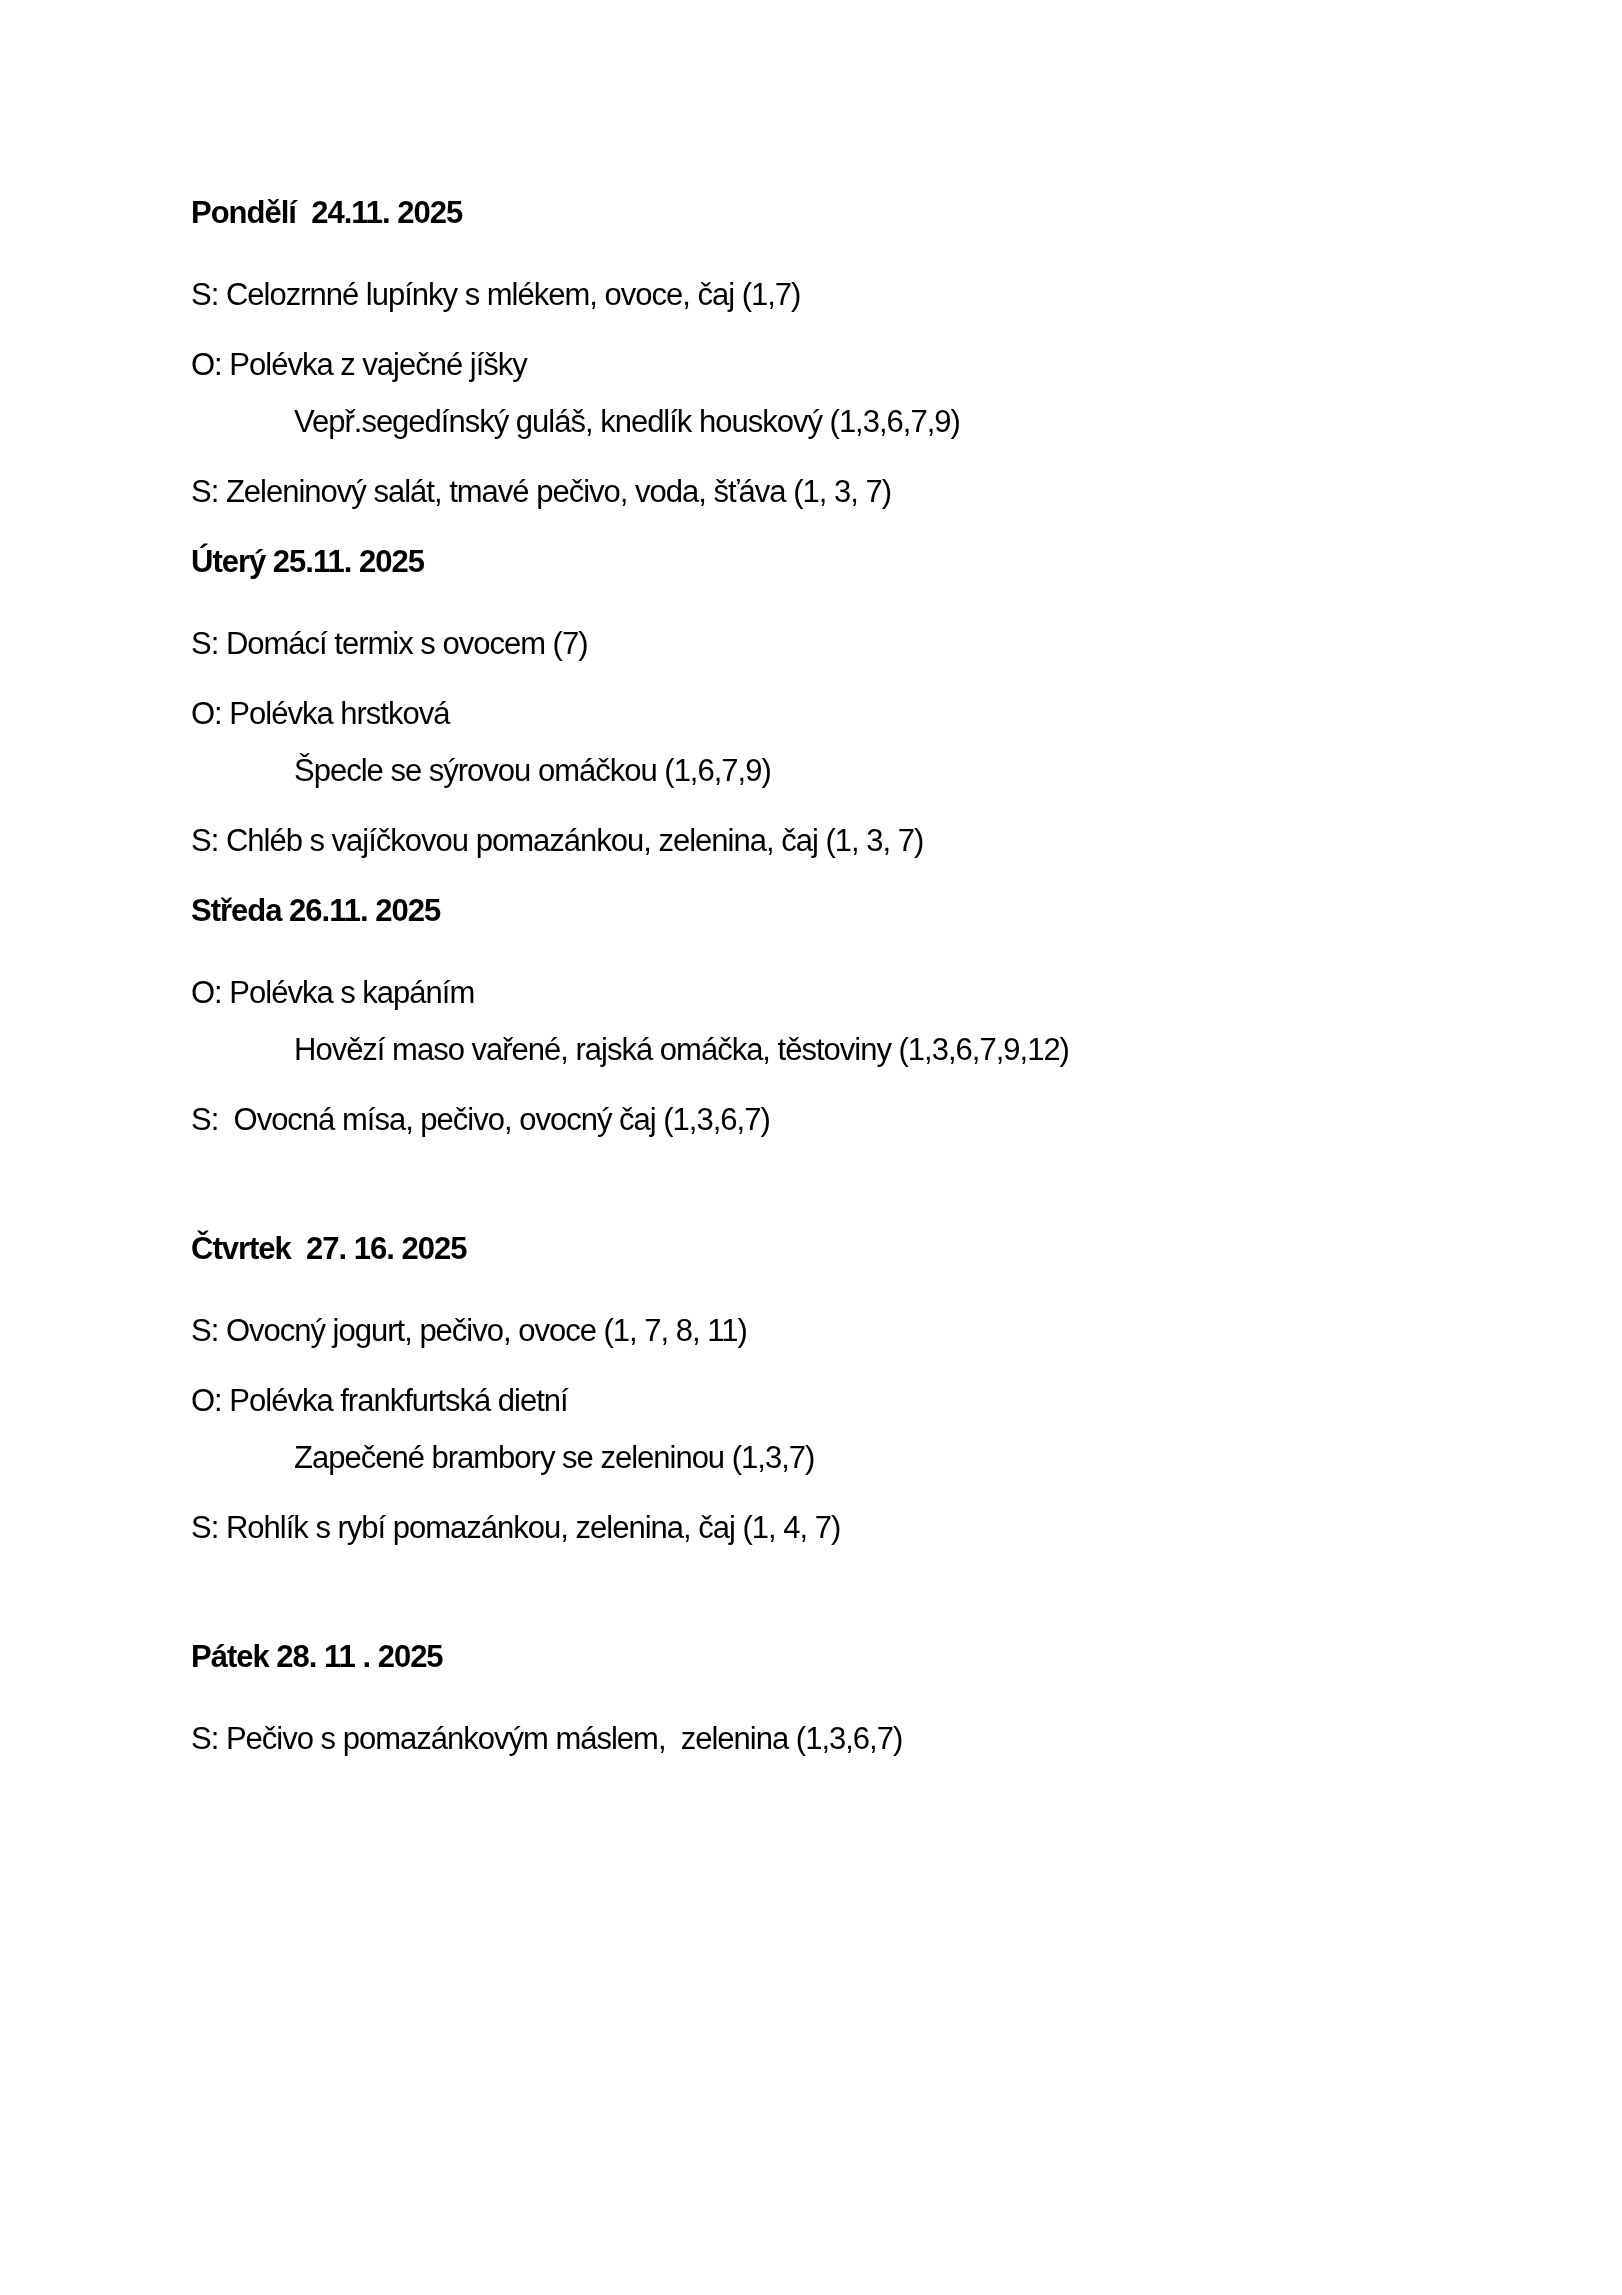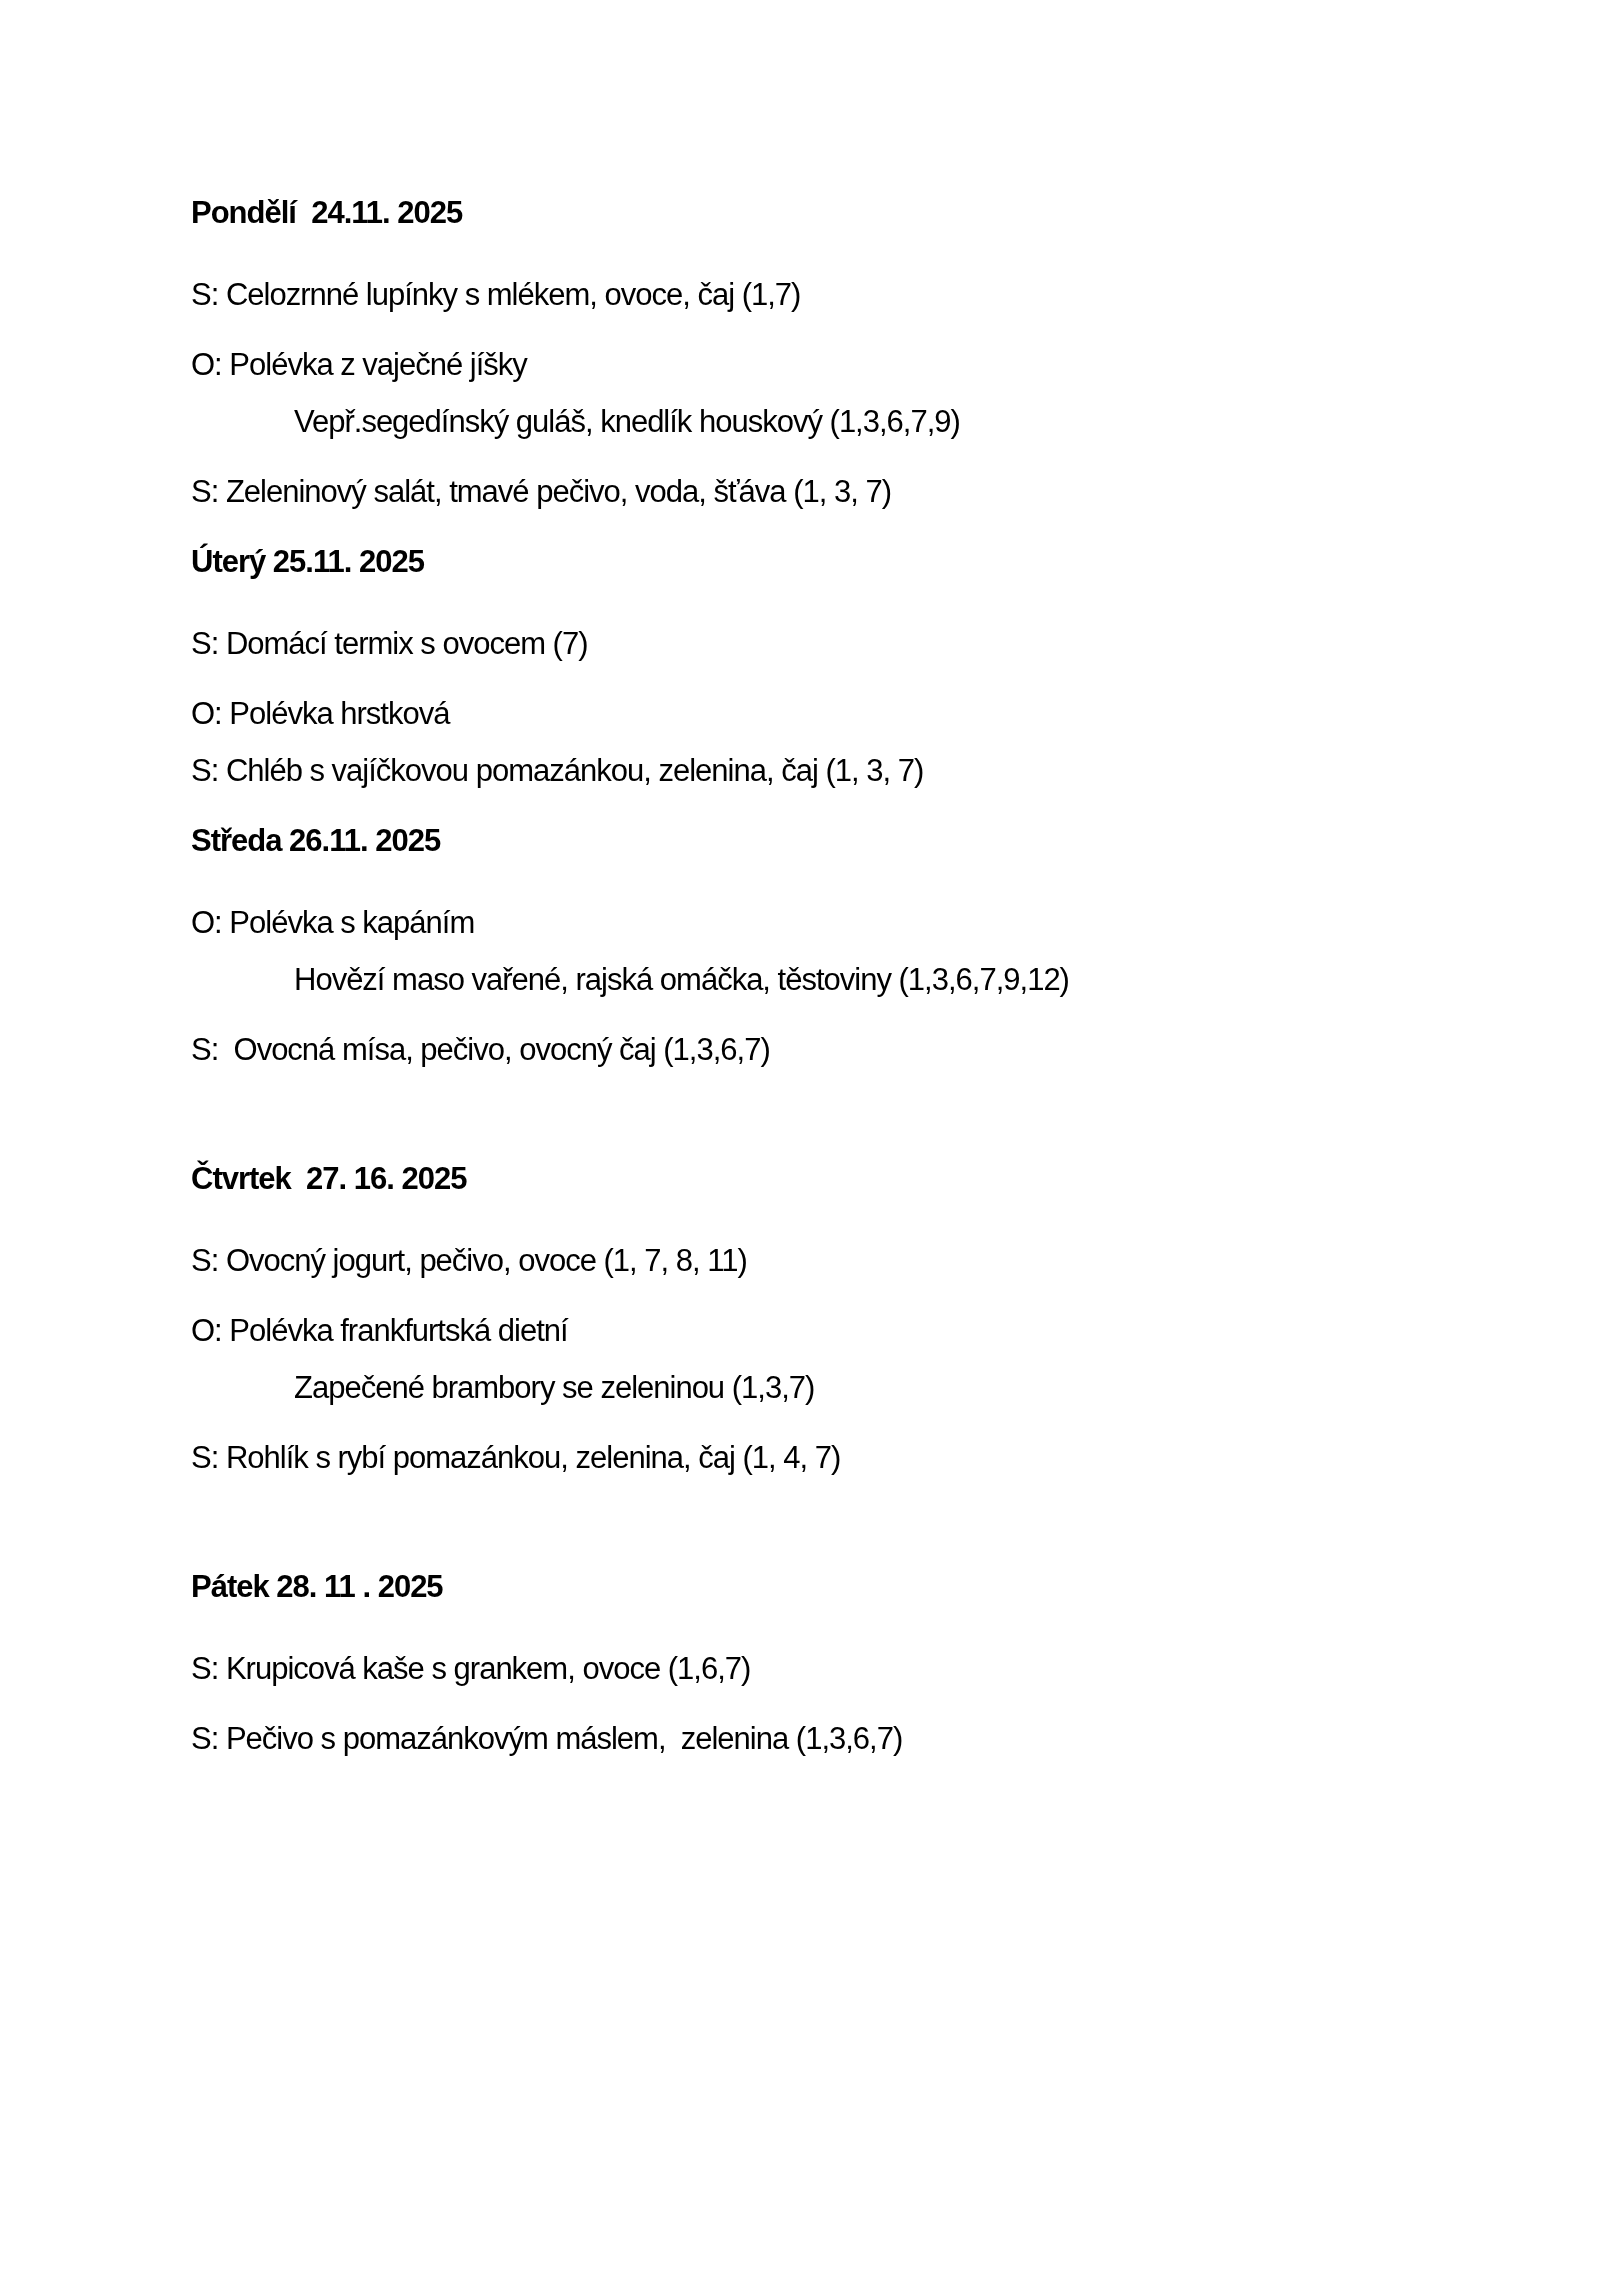--- a/index.html
+++ b/index.html
@@ -57,20 +57,21 @@
     <p class="line">S: Celozrnné lupínky s mlékem, ovoce, čaj (1,7)</p>
     <p class="line tight">O: Polévka z vaječné jíšky</p>
     <p class="line indent">Vepř.segedínský guláš, knedlík houskový (1,3,6,7,9)</p>
     <p class="line">S: Zeleninový salát, tmavé pečivo, voda, šťáva (1, 3, 7)</p>
   </section>
 
   <section class="day">
     <h2 class="day-heading">Úterý 25.11. 2025</h2>
     <p class="line">S: Domácí termix s ovocem (7)</p>
     <p class="line tight">O: Polévka hrstková</p>
+    <p class="line indent">Špecle se sýrovou omáčkou (1,6,7,9)</p>
     <p class="line">S: Chléb s vajíčkovou pomazánkou, zelenina, čaj (1, 3, 7)</p>
   </section>
 
   <section class="day">
     <h2 class="day-heading">Středa 26.11. 2025</h2>
     <p class="line tight">O: Polévka s kapáním</p>
     <p class="line indent">Hovězí maso vařené, rajská omáčka, těstoviny (1,3,6,7,9,12)</p>
     <p class="line">S:  Ovocná mísa, pečivo, ovocný čaj (1,3,6,7)</p>
   </section>
 
@@ -81,18 +82,17 @@
     <p class="line">S: Ovocný jogurt, pečivo, ovoce (1, 7, 8, 11)</p>
     <p class="line tight">O: Polévka frankfurtská dietní</p>
     <p class="line indent">Zapečené brambory se zeleninou (1,3,7)</p>
     <p class="line">S: Rohlík s rybí pomazánkou, zelenina, čaj (1, 4, 7)</p>
   </section>
 
   <div class="spacer"></div>
 
   <section class="day">
     <h2 class="day-heading">Pátek 28. 11 . 2025</h2>
-    <p class="line">S: Krupicová kaše s grankem, ovoce (1,6,7)</p>
     <p class="line">S: Pečivo s pomazánkovým máslem,  zelenina (1,3,6,7)</p>
   </section>
 
 </div>
 
 
 </body></html>

